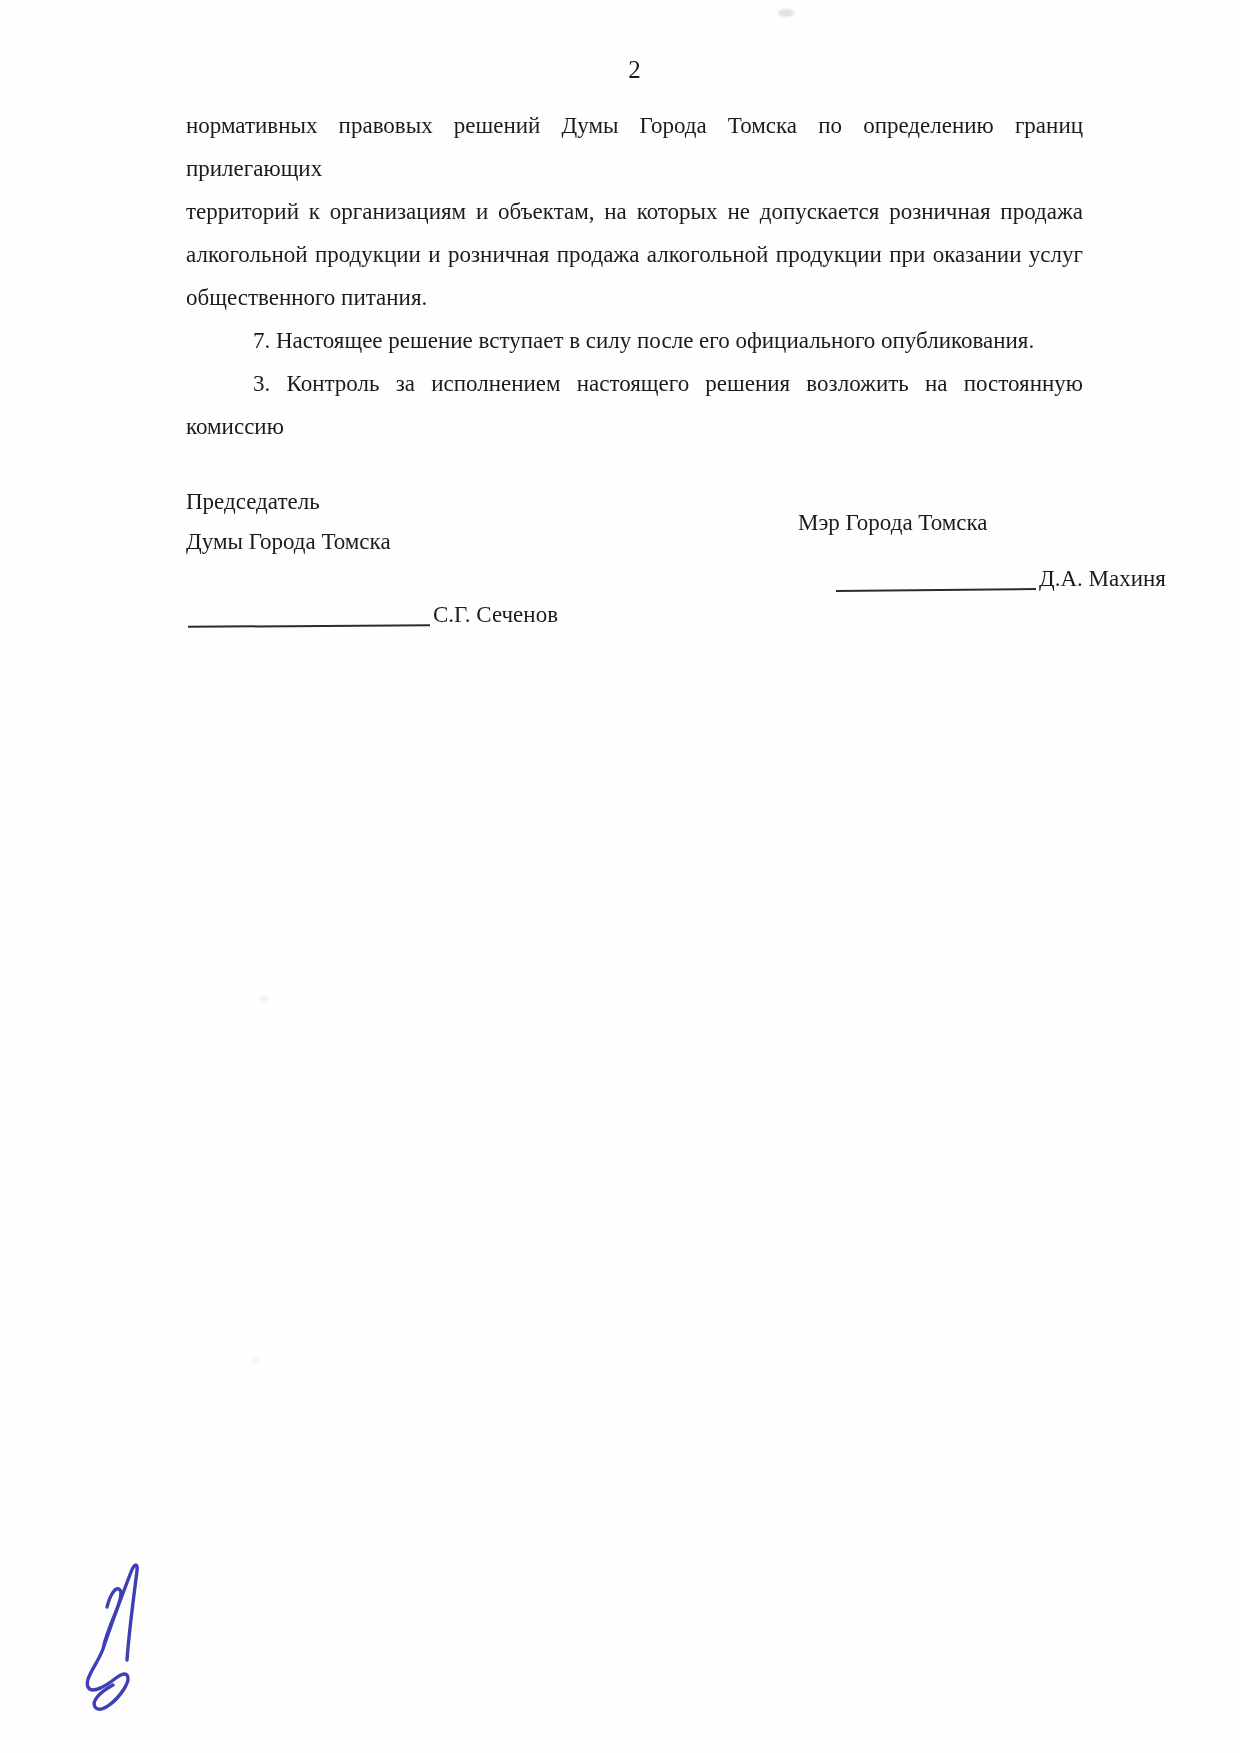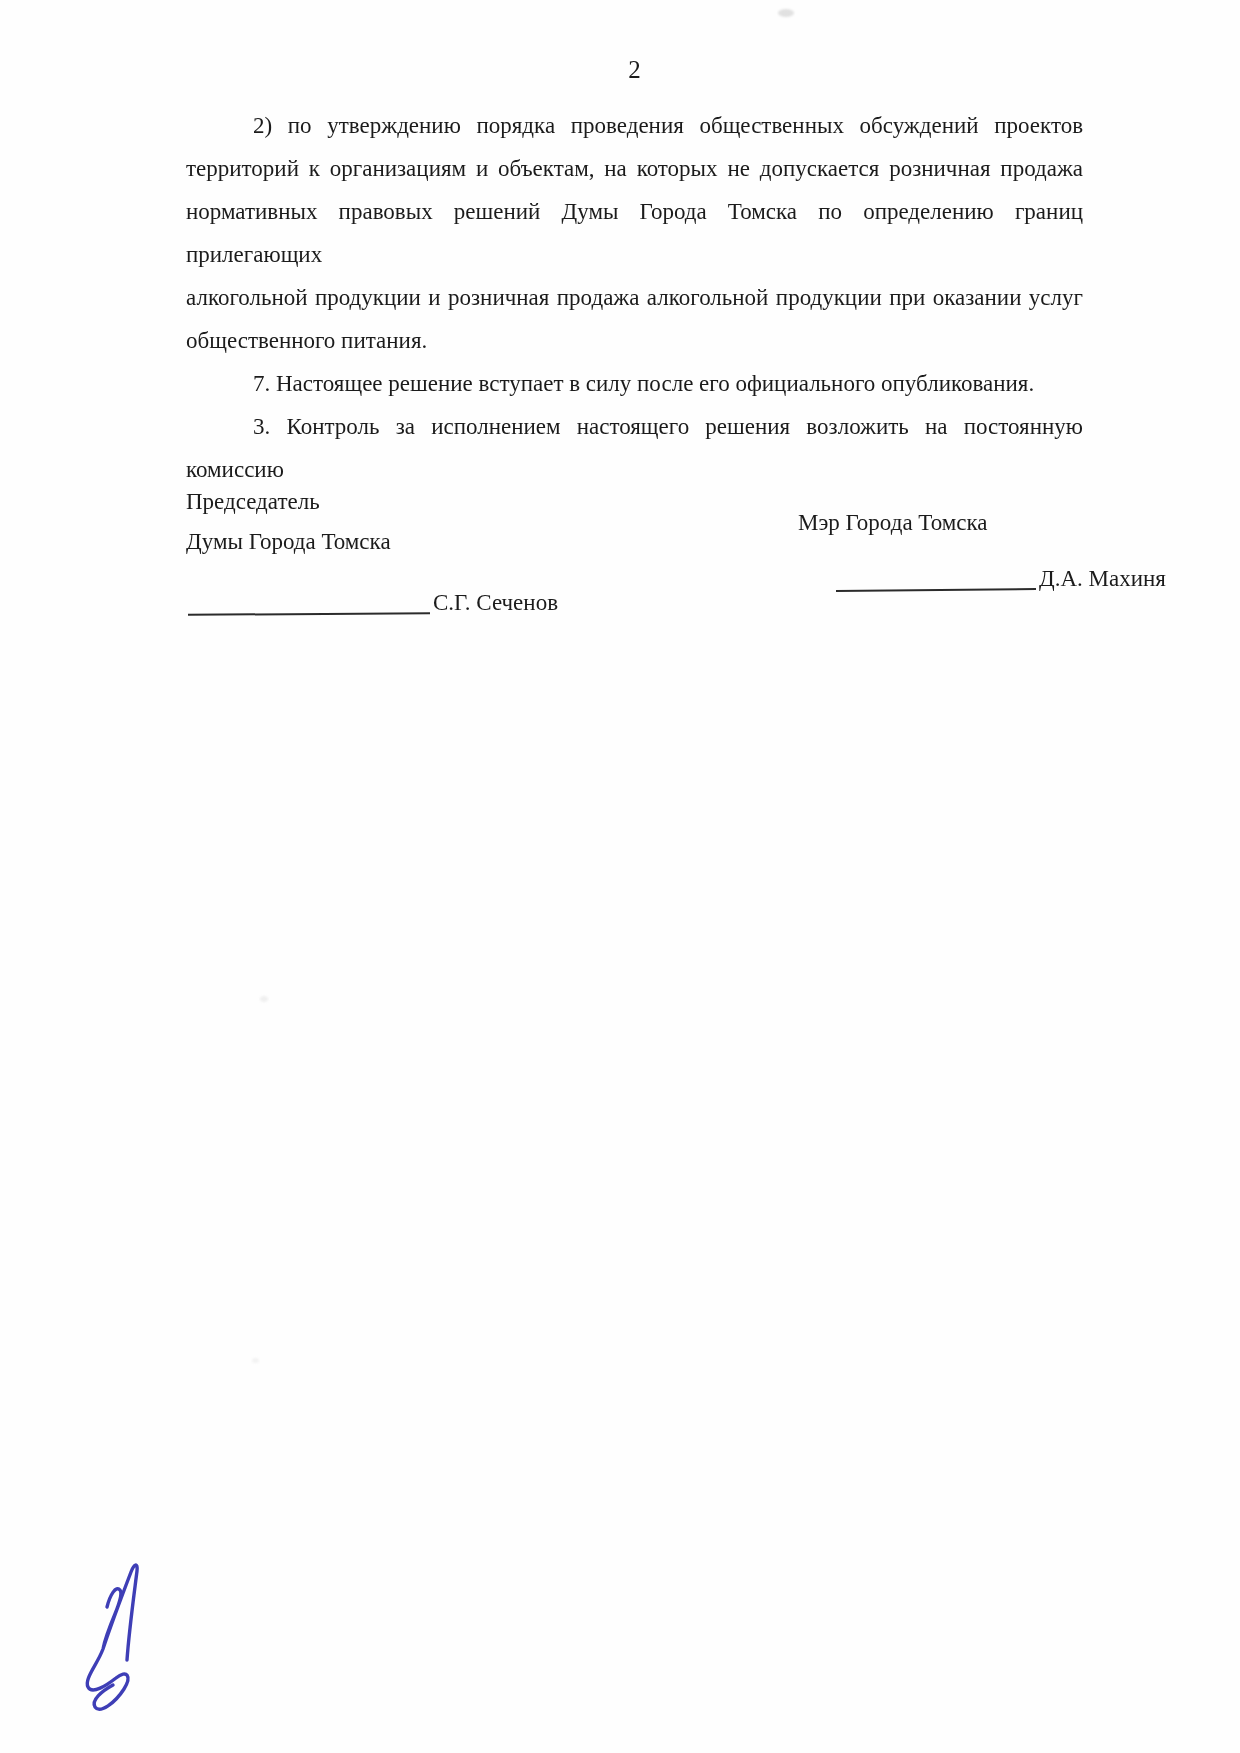--- a/index.html
+++ b/index.html
@@ -36,21 +36,21 @@
     font-size:23px; line-height:40px;
   }
   .sig-title-right {
     position:absolute; left:798px; top:503px;
     font-size:23px; line-height:40px;
   }
   .sig-row {
     position:absolute; display:flex; align-items:flex-end;
     font-size:23px; height:34px;
   }
-  .sig-row.left-row  { left:188px; top:584px; }
+  .sig-row.left-row  { left:188px; top:596px; }
   .sig-row.right-row { left:836px; top:560px;text-align:center; }
   .sig-line {
     display:inline-block; height:0;
     border-bottom:2px solid #2b2b2b;
     margin-bottom:3px;
   }
   .sig-line.l { width:242px; transform:rotate(-0.4deg); }
   .sig-line.r { width:200px; transform:rotate(-0.6deg); }
   .sig-name { padding-left:3px; line-height:30px; }
 
@@ -69,23 +69,22 @@
 
 <div class="page">
 
   <div class="page-number">2</div>
 
   <div class="artifact a1"></div>
   <div class="artifact a2"></div>
   <div class="artifact a3"></div>
 
   <div class="body-text">
-    <div class="line indent">2) по утверждению порядка проведения общественных обсуждений проектов</div>
+    <div class="line">нормативных правовых решений Думы Города Томска по определению границ прилегающих</div>
     <div class="line">территорий к организациям и объектам, на которых не допускается розничная продажа</div>
-    <div class="line">нормативных правовых решений Думы Города Томска по определению границ прилегающих</div>
     <div class="line">алкогольной продукции и розничная продажа алкогольной продукции при оказании услуг</div>
     <div class="line plain">общественного питания.</div>
     <div class="line plain indent">7. Настоящее решение вступает в силу после его официального опубликования.</div>
     <div class="line indent">3. Контроль за исполнением настоящего решения возложить на постоянную комиссию</div>
   </div>
 
   <div class="sig-titles-left">
     <div>Председатель</div>
     <div>Думы Города Томска</div>
   </div>

